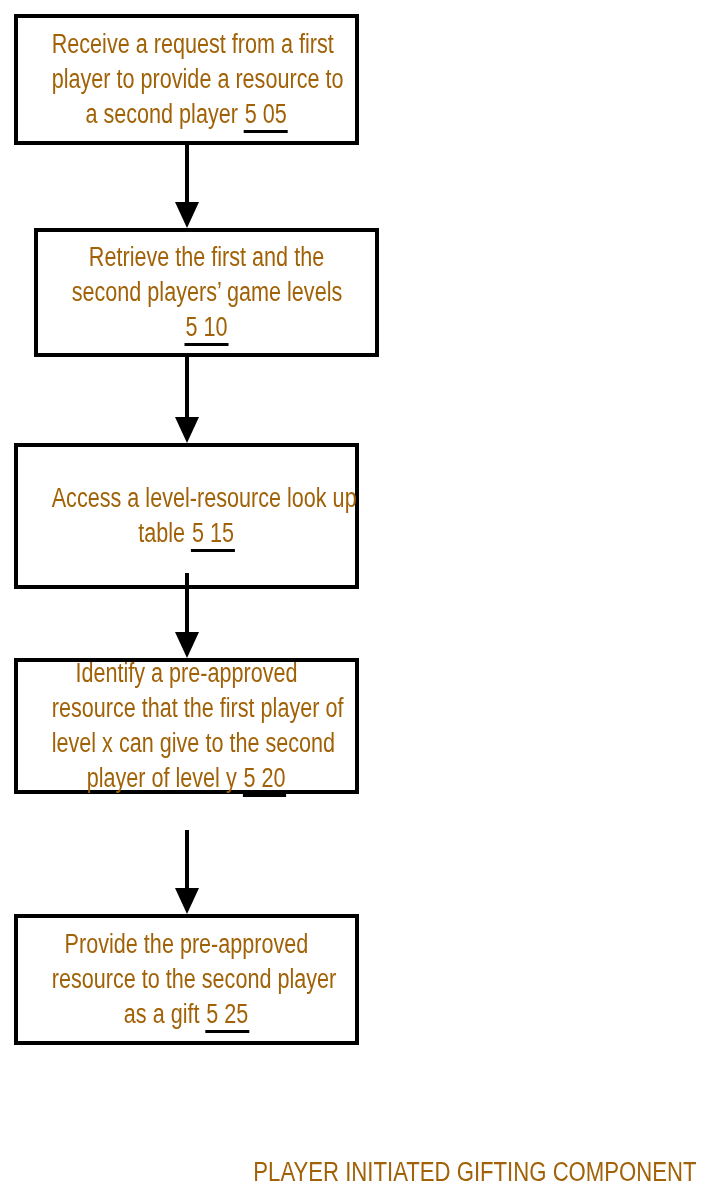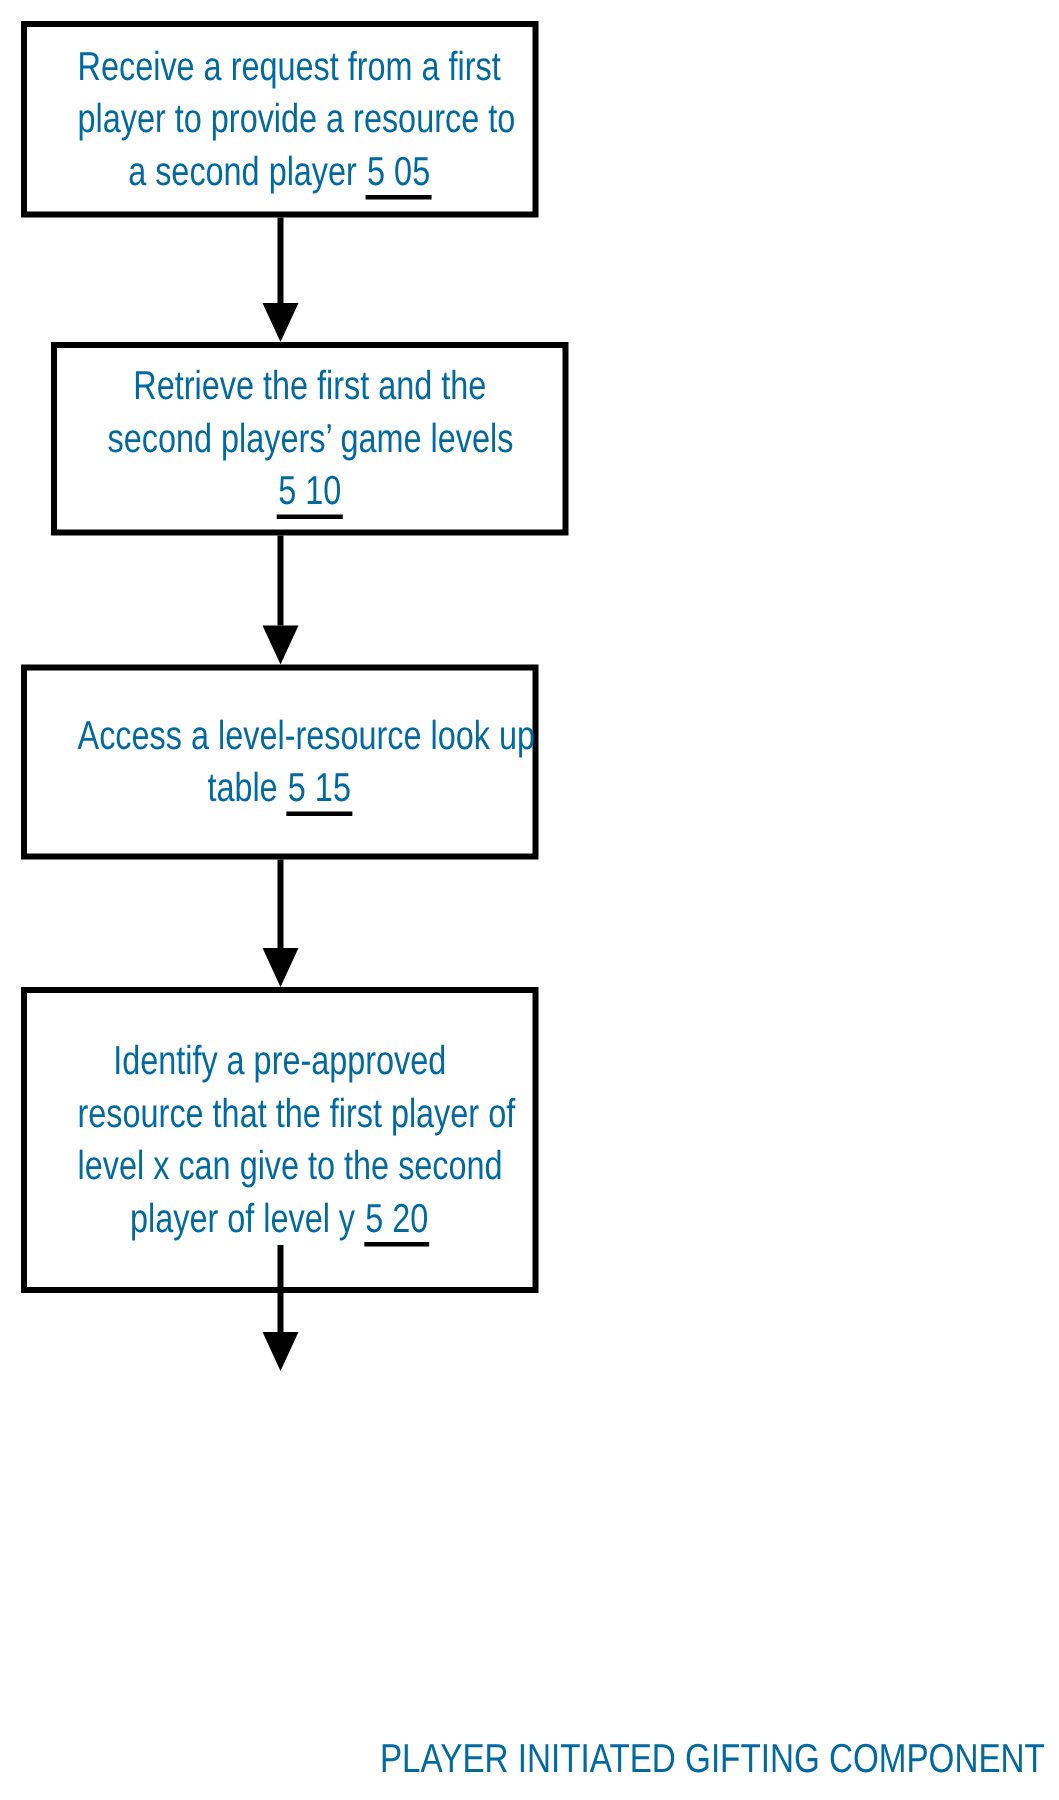--- a/index.html
+++ b/index.html
@@ -2,21 +2,21 @@
 <html><head>
 <meta charset="utf-8">
 <style>
   html, body { margin: 0; padding: 0; background: #ffffff; }
   .page {
     position: relative;
     width: 706px;
     height: 1200px;
     background: #ffffff;
     font-family: "Liberation Sans", sans-serif;
-    color: #0369a1;
+    color: #a16207;
     overflow: hidden;
   }
   .box {
     position: absolute;
     left: 14px;
     width: 345px;
     box-sizing: border-box;
     border: 4px solid #000000;
     background: #ffffff;
     display: flex;
@@ -31,22 +31,22 @@
     transform: scaleX(0.8);
     transform-origin: center center;
   }
   .box-text .line { white-space: nowrap; }
   .ref {
     border-bottom: 3px solid #000000;
     padding: 0 1px 1px 1px;
   }
   .b1 { top: 14px;  height: 131px; }
   .b2 { top: 228px; height: 129px; margin-left: 20px; }
-  .b3 { top: 443px; height: 130px; }
-  .b4 { top: 658px; height: 204px; }
+  .b3 { top: 443px; height: 146px; }
+  .b4 { top: 658px; height: 136px; }
   .b5 { top: 914px; height: 131px; }
   .arrow {
     position: absolute;
     left: 175px;
     width: 24px;
     display: flex;
     flex-direction: column;
     align-items: center;
   }
   .arrow .shaft { width: 4px; flex: 1 1 auto; background: #000000; }
@@ -121,16 +121,23 @@
         <div class="line">level x can give to the second</div>
         <div class="line">player of level y <span class="ref">5 20</span></div>
       </div>
   </div>
 
   <div class="arrow a4">
     <div class="shaft"></div>
     <div class="head"></div>
   </div>
 
+  <div class="box b5">
+    <div class="box-text">
+        <div class="line">Provide the pre-approved</div>
+        <div class="line">resource to the second player</div>
+        <div class="line">as a gift <span class="ref">5 25</span></div>
+      </div>
+  </div>
 
   <div class="caption">PLAYER INITIATED GIFTING COMPONENT</div>
 
 </div>
 
 </body></html>

